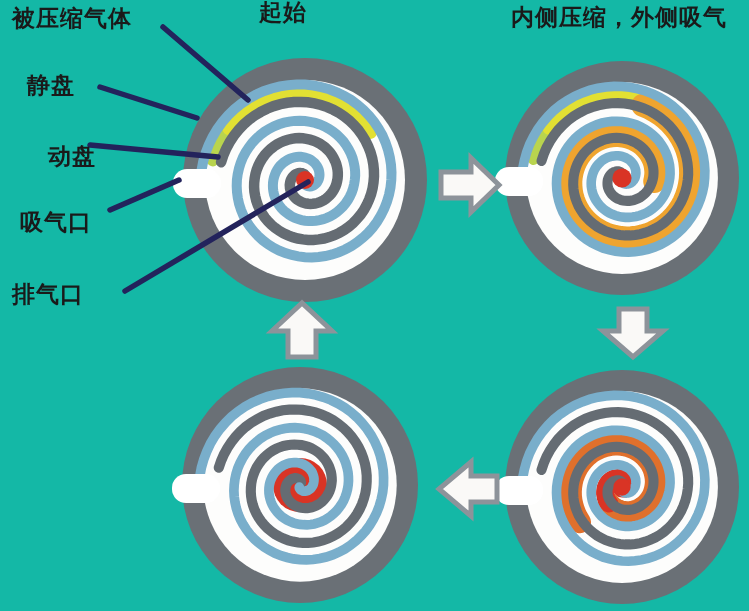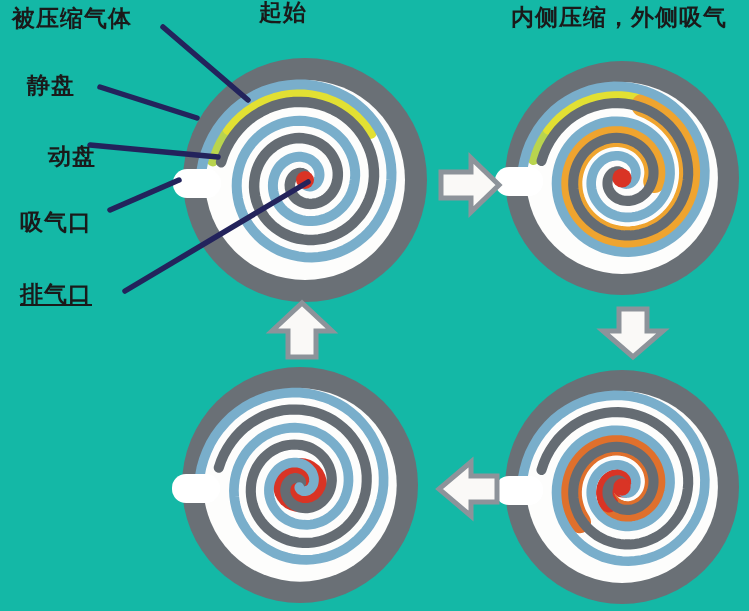--- a/index.html
+++ b/index.html
@@ -83,18 +83,18 @@
       <line x1="100" y1="87" x2="197" y2="118" stroke="#23235c" stroke-width="5.5" stroke-linecap="round"></line>
       <line x1="90" y1="145" x2="218" y2="157" stroke="#23235c" stroke-width="5.5" stroke-linecap="round"></line>
       <line x1="110" y1="210" x2="179" y2="180" stroke="#23235c" stroke-width="5.5" stroke-linecap="round"></line>
       <line x1="125" y1="291" x2="308" y2="182" stroke="#23235c" stroke-width="5.5" stroke-linecap="round"></line>
     </svg>
 
   <div class="label" style="left: 12px; top: 6px; color: rgb(26, 26, 26);">被压缩气体</div>
   <div class="label" style="left: 12px; top: 73px; color: rgb(26, 26, 26); margin-left: 15px;">静盘</div>
   <div class="label" style="left: 4px; top: 144px; color: rgb(26, 26, 26); margin-left: 44px;">动盘</div>
   <div class="label" style="left: 20px; top: 210px; color: rgb(26, 26, 26);">吸气口</div>
-  <div class="label" style="left: 20px; top: 282px; color: rgb(26, 26, 26); text-decoration: underline;">排气口</div>
+  <div class="label" style="left: 12px; top: 282px; color: rgb(26, 26, 26);">排气口</div>
 
   <div class="stage-title" style="left: 259px; top: 0; color: rgb(26, 26, 26);">起始</div>
   <div class="stage-title" style="left: 511px; top: 5px; color: rgb(26, 26, 26);">内侧压缩，外侧吸气</div>
 
 </div>
 
 </body></html>

